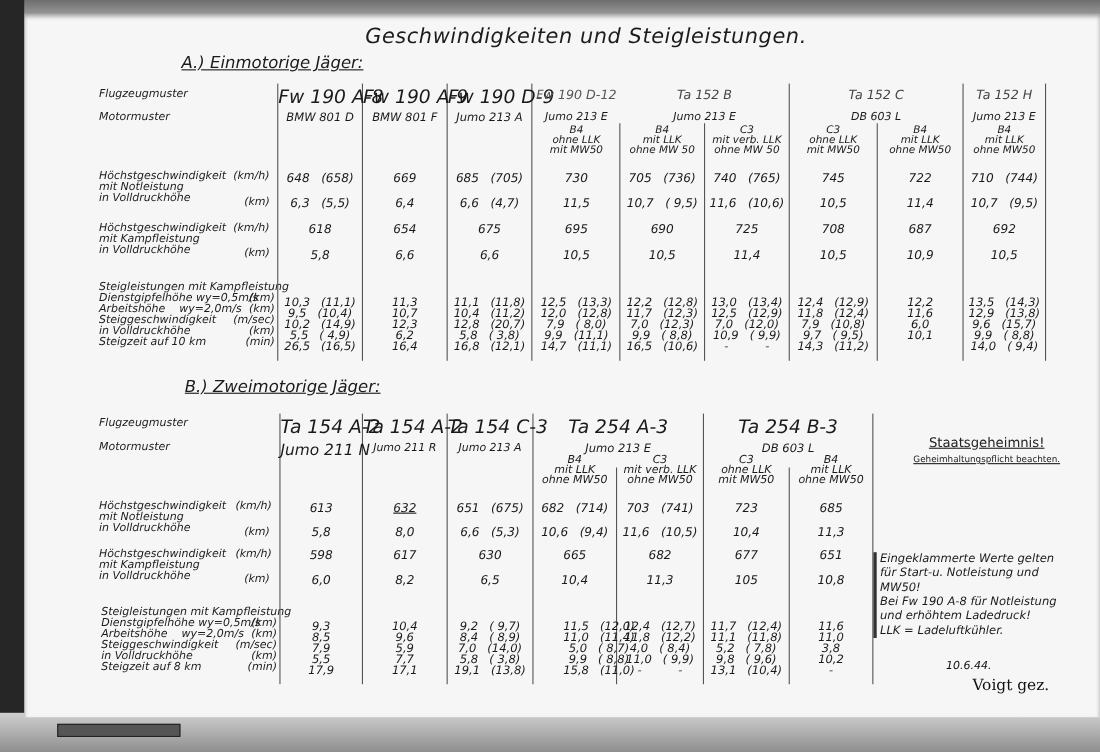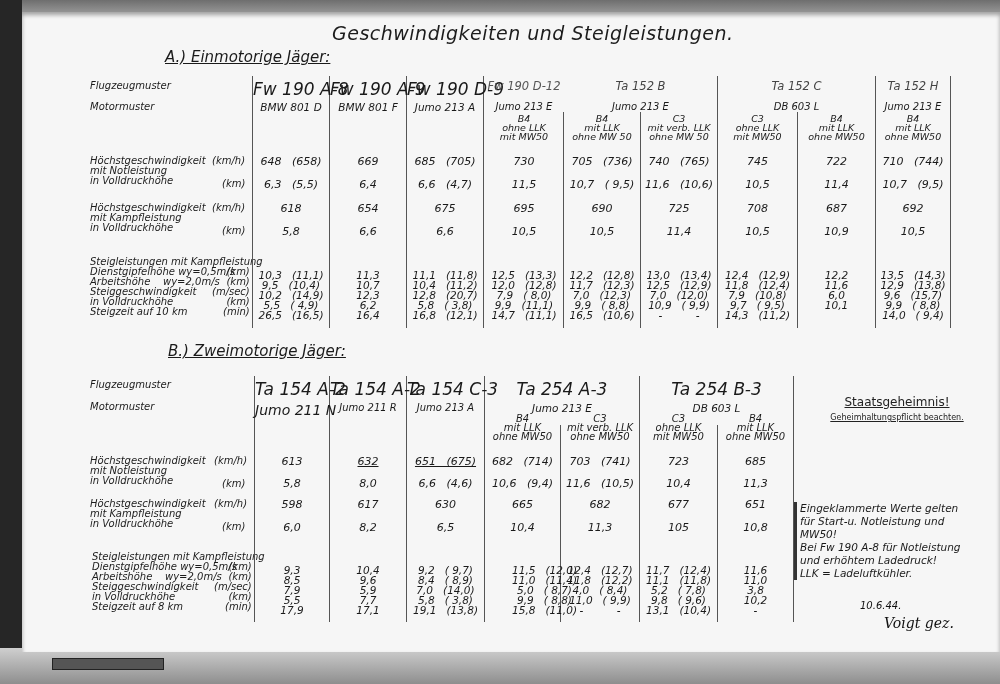--- a/index.html
+++ b/index.html
@@ -30,21 +30,21 @@
   .hdr { position:absolute; font-style:italic; font-size:11.5px; text-align:center; color:#1a1a1a; white-space:nowrap; }
   .hdr.big { font-size:17px; }
   .sub { position:absolute; font-style:italic; font-size:9.5px; line-height:9px; text-align:center; color:#1a1a1a; white-space:pre; }
   .val { position:absolute; font-style:italic; font-size:11px; text-align:center; color:#1a1a1a; white-space:pre; }
   .climb { position:absolute; font-style:italic; font-size:10.5px; line-height:10px; text-align:center; color:#1a1a1a; white-space:pre; }
   .secret { position:absolute; left:800px; top:383px; width:150px; text-align:center; }
   .secret .s1 { font-size:12px; text-decoration:underline; color:#222; }
   .secret .s2 { font-size:8px; text-decoration:underline; color:#222; margin-top:4px; }
   .note { position:absolute; left:772px; top:490px; font-style:italic; font-size:10.5px; line-height:13px; white-space:pre; color:#1a1a1a; border-left:3px solid #333; padding-left:3px; }
   .date { position:absolute; left:838px; top:588px; font-style:italic; font-size:10px; }
-  .sig { position:absolute; left:862px; top:603px; font-style:italic; font-size:14px; font-family:"DejaVu Serif", serif; }
+  .sig { position:absolute; left:862px; top:603px; font-size:14px; font-family:"DejaVu Serif", serif; }
 </style>
 </head>
 <body>
 
 <div class="frame-top"></div>
 <div class="frame-left"></div>
 <div class="frame-bottom">
     <div class="slot"></div>
   </div>
 
@@ -264,29 +264,29 @@
 ohne MW50</div>
   <div class="sub" style="left:618px;top:402px;width:77px;font-size:10px;">C3
 ohne LLK
 mit MW50</div>
   <div class="sub" style="left:696px;top:402px;width:75px;font-size:10px;">B4
 mit LLK
 ohne MW50</div>
 
   <div class="val" style="left:233px;top:443px;width:74px;">613</div>
   <div class="val" style="left:308px;top:443px;width:76px;text-decoration:underline;">632</div>
-  <div class="val" style="left:385px;top:443px;width:77px;text-decoration:underline;">651   (675)</div>
+  <div class="val" style="left:385px;top:443px;width:77px;">651   (675)</div>
   <div class="val" style="left:463px;top:443px;width:75px;">682   (714)</div>
   <div class="val" style="left:539px;top:443px;width:78px;">703   (741)</div>
   <div class="val" style="left:618px;top:443px;width:77px;">723</div>
   <div class="val" style="left:696px;top:443px;width:75px;">685</div>
 
   <div class="val" style="left:233px;top:465px;width:74px;">5,8</div>
   <div class="val" style="left:308px;top:465px;width:76px;">8,0</div>
-  <div class="val" style="left:385px;top:465px;width:77px;">6,6   (4,6)</div>
+  <div class="val" style="left:385px;top:465px;width:77px;">6,6   (5,3)</div>
   <div class="val" style="left:463px;top:465px;width:75px;">10,6   (9,4)</div>
   <div class="val" style="left:539px;top:465px;width:78px;">11,6   (10,5)</div>
   <div class="val" style="left:618px;top:465px;width:77px;">10,4</div>
   <div class="val" style="left:696px;top:465px;width:75px;">11,3</div>
 
   <div class="val" style="left:233px;top:486px;width:74px;">598</div>
   <div class="val" style="left:308px;top:486px;width:76px;">617</div>
   <div class="val" style="left:385px;top:486px;width:77px;">630</div>
   <div class="val" style="left:463px;top:486px;width:75px;">665</div>
   <div class="val" style="left:539px;top:486px;width:78px;">682</div>

